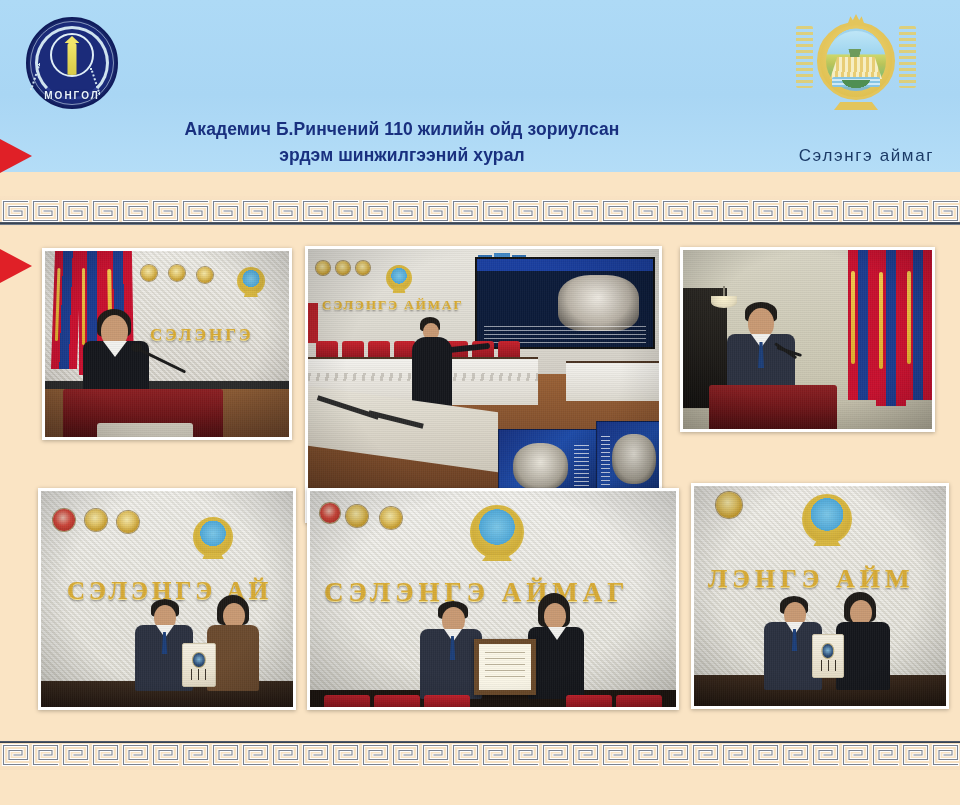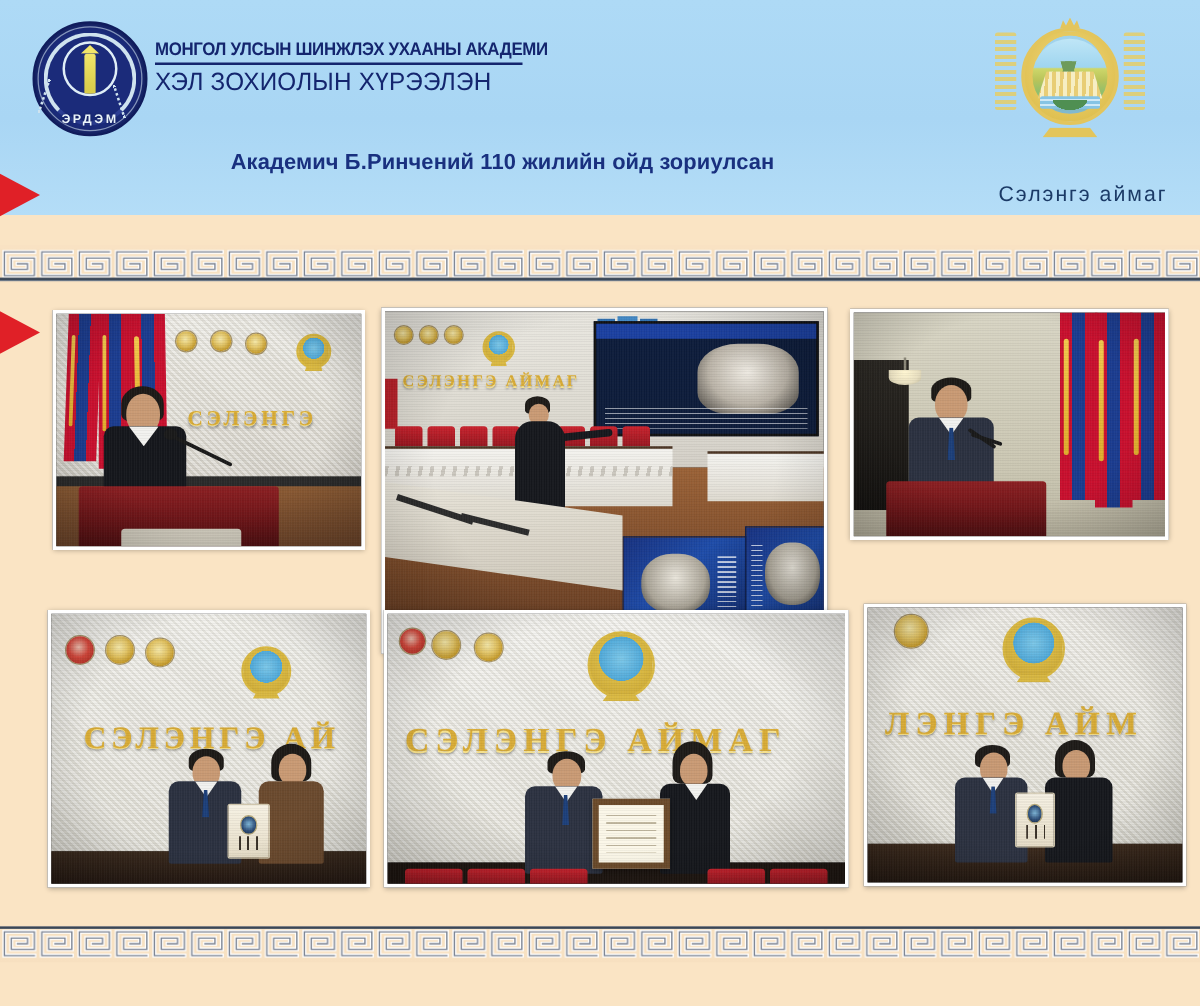--- a/index.html
+++ b/index.html
@@ -568,45 +568,41 @@
 
       <div class="logo-wrap">
         <div class="logo-circle"></div>
         <div class="logo-ring"></div>
         <div class="logo-arcs"></div>
         <div class="logo-wreath-l"></div>
         <div class="logo-wreath-r"></div>
         <div class="logo-inner-circle">
           <div class="logo-soyombo"></div>
         </div>
-        <div class="logo-text-arc">ЭРДЭМ</div>
+        <div class="logo-text-arc">МОНГОЛ</div>
       </div>
 
-      <div class="inst-block">
-        <div class="inst-line1">МОНГОЛ УЛСЫН ШИНЖЛЭХ УХААНЫ АКАДЕМИ</div>
-        <div class="inst-rule"></div>
-        <div class="inst-line2">ХЭЛ ЗОХИОЛЫН ХҮРЭЭЛЭН</div>
-      </div>
 
       <div class="aimag-emblem">
         <div class="aim-script l"></div>
         <div class="aim-script r"></div>
         <div class="aim-crown"></div>
         <div class="aim-disc">
           <div class="aim-sky"></div>
           <div class="aim-mountains"></div>
           <div class="aim-field"></div>
           <div class="aim-water"></div>
           <div class="aim-laurel"></div>
         </div>
         <div class="aim-base"></div>
       </div>
 
       <div class="conf-title">
         <span>Академич Б.Ринчений 110 жилийн ойд зориулсан</span>
+        <span class="l2">эрдэм шинжилгээний хурал</span>
       </div>
 
       <div class="aimag-label">Сэлэнгэ аймаг</div>
 
     </div>
   </div>
 
   <div class="top-strip"></div>
 
   <div class="red-arrow a1"></div>

